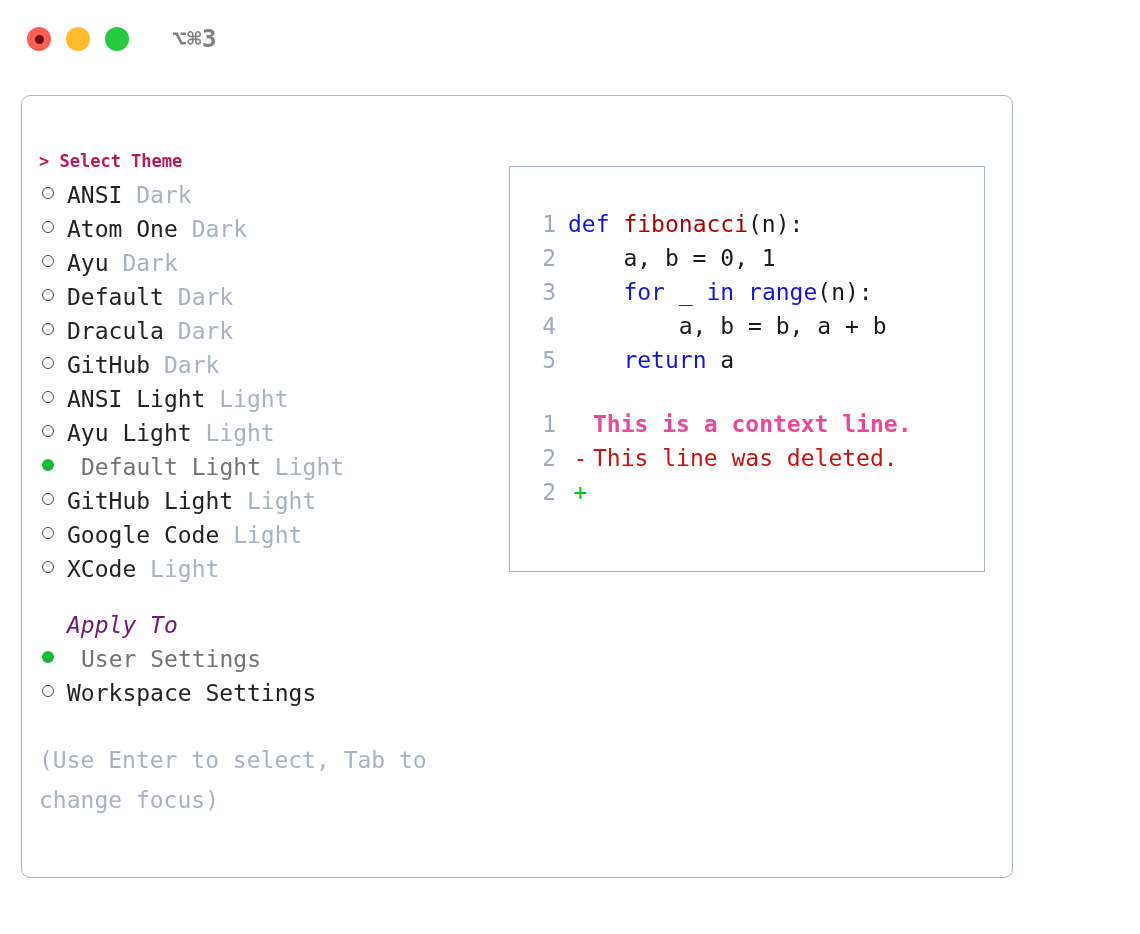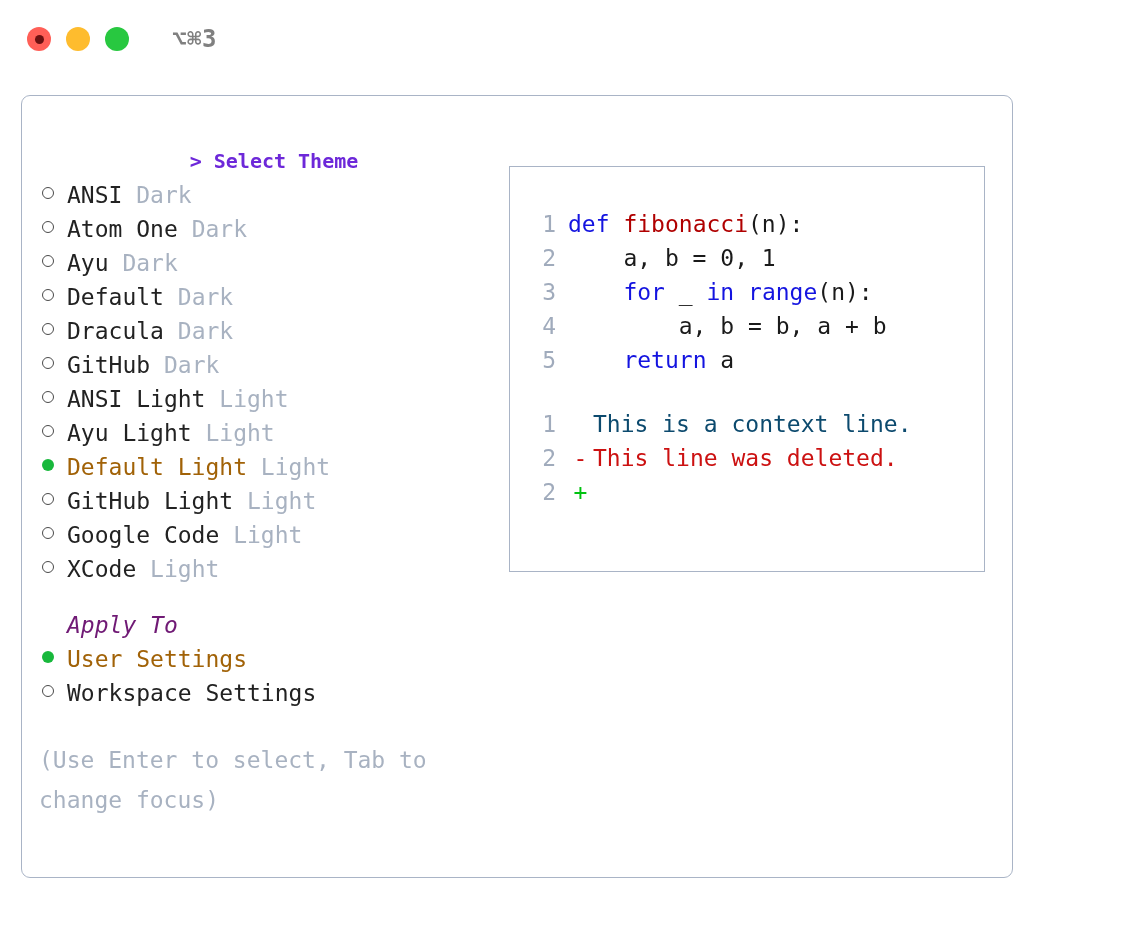--- a/index.html
+++ b/index.html
@@ -88,26 +88,25 @@
 
   .columns {
     display: flex;
     align-items: flex-start;
   }
   .col-left  { width: 470px; flex: none; }
   .col-right { flex: none; }
 
   
   .list-head {
-    font-size: 20px;
+    font-size: 17px;
     font-weight: bold;
-    color: #6d28d9;
-    line-height: 34px;
-    white-space: pre;
-    text-align: center;
+    color: #be185d;
+    line-height: 34px;
+    white-space: pre;
   }
   .row {
     display: flex;
     align-items: baseline;
     line-height: 34px;
     height: 34px;
     font-size: 23px;
     white-space: pre;
   }
   .marker {
@@ -122,21 +121,21 @@
     top: -16px;
     width: 12px;
     height: 12px;
     border-radius: 50%;
     box-sizing: border-box;
   }
   .dot-off { border: 1.8px solid #4a4a4a; background: transparent; }
   .dot-on  { background: #18b83c; border: none; }
 
   .label      { color: #222222; }
-  .label-sel  { color: #a16207; }
+  .label-sel  { color: #737373; margin-left: 14px; }
   .variant    { color: #a8b2c1; }
 
   .spacer-sm { height: 22px; }
   .section-head {
     font-size: 23px;
     color: #701a75;
     line-height: 34px;
     padding-left: 28px;
     white-space: pre;
     font-style: italic;
@@ -188,21 +187,21 @@
     width: 25px;
     flex: none;
     text-align: center;
   }
   .code-text { color: #1a1a1a; }
   .tok-kw   { color: #1414e0; }
   .tok-fn   { color: #b00000; }
   .tok-bn   { color: #1414e0; }
   .blank-line { height: 30px; }
 
-  .diff-ctx { color: #0c4a6e; }
+  .diff-ctx { color: #ec4899; font-weight: bold; }
   .diff-del { color: #cc1111; }
   .diff-add { color: #00c210; }
 </style>
 </head>
 <body>
 
 <div class="window">
 
   <div class="titlebar">
     <div class="lights">

